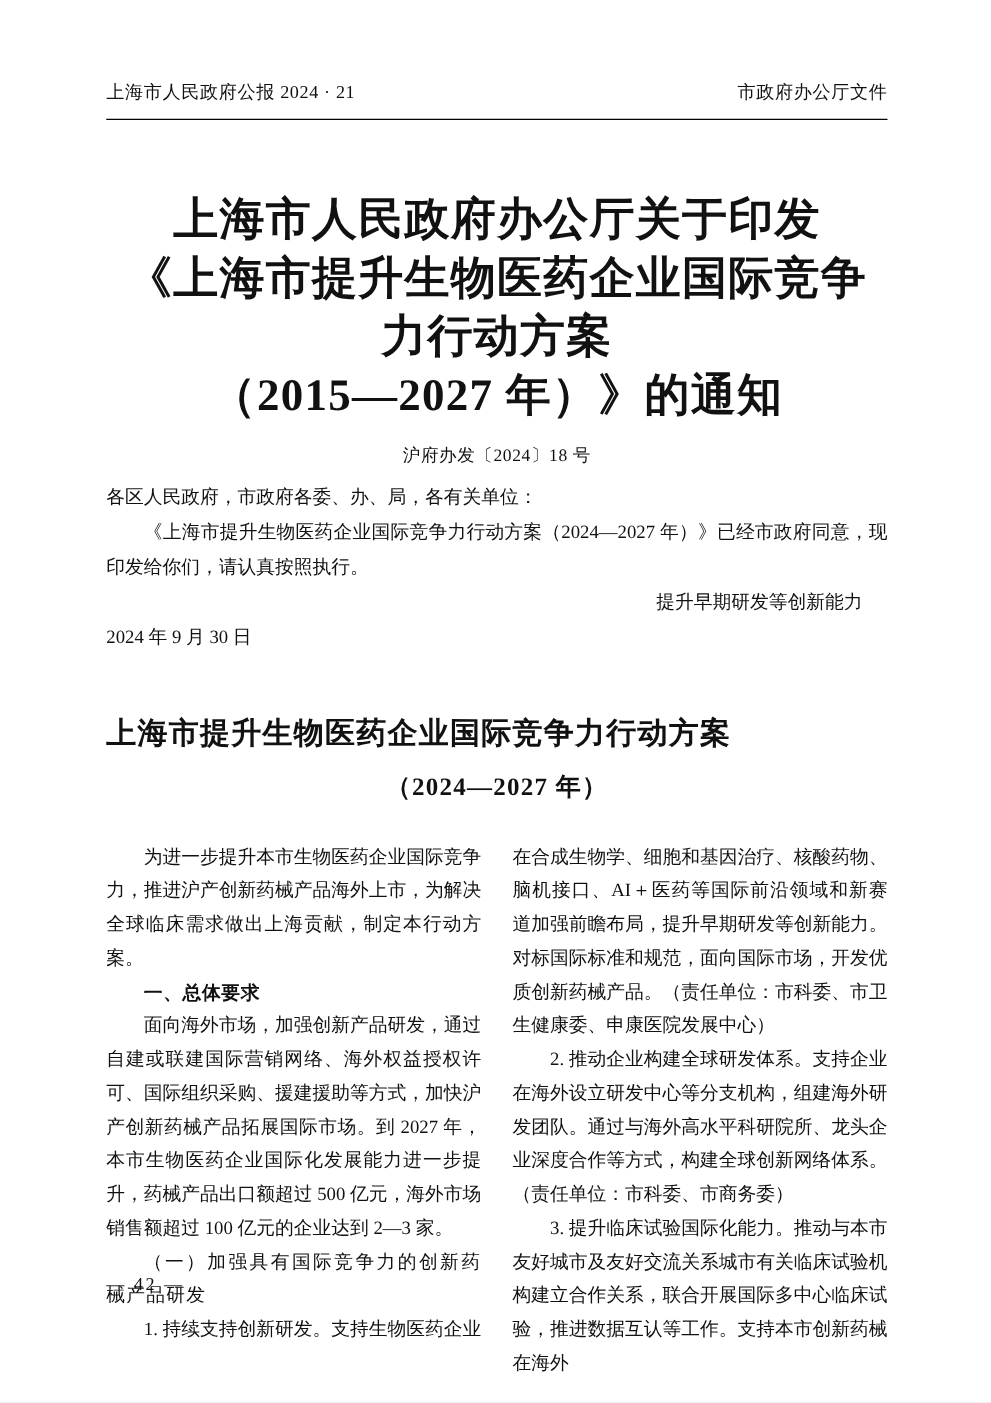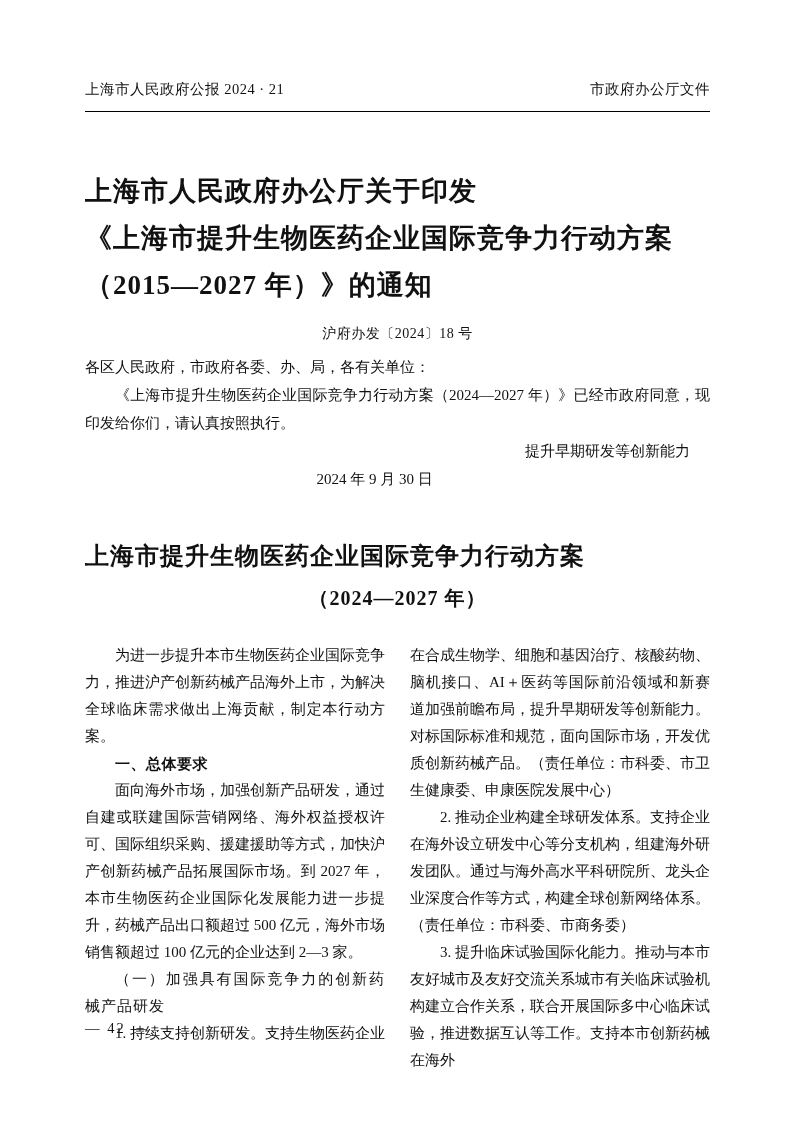--- a/index.html
+++ b/index.html
@@ -10,58 +10,59 @@
     margin: 0 auto;
     background: #ffffff;
     color: #111111;
     font-family: "Liberation Serif", "DejaVu Serif", serif;
     overflow: hidden;
     box-sizing: border-box;
   }
   .content {
     position: absolute;
     left: 85px;
-    top: 16px;
+    top: 0;
     width: 625px;
   }
   
   .running-head {
     display: flex;
     justify-content: space-between;
     align-items: flex-end;
     padding-top: 64px;
     padding-bottom: 12px;
     font-size: 14.5px;
     letter-spacing: 0.5px;
     border-bottom: 1.5px solid #000;
   }
   
   .notice-title {
     margin-top: 56px;
-    font-size: 27px;
+    text-align: center;
+    font-size: 36px;
     font-weight: bold;
     line-height: 47px;
     letter-spacing: 1px;
   }
   .doc-number {
     margin-top: 16px;
     text-align: center;
     font-size: 14px;
     letter-spacing: 0.5px;
   }
   .notice-body {
     margin-top: 10px;
     font-size: 15px;
     line-height: 28px;
     text-align: justify;
   }
   .notice-body p { margin: 0; }
   .indent { text-indent: 2em; }
   .sig-line { text-align: right; padding-right: 20px; }
-  .date-line { text-align: center; padding-right: 46px; }
+  .date-line { text-align: left; padding-right: 46px; }
   
   .plan-title {
     margin-top: 46px;
     text-align: left;
     font-weight: bold;
     font-size: 24px;
     line-height: 34px;
     letter-spacing: 1px;
   }
   .plan-subtitle {

